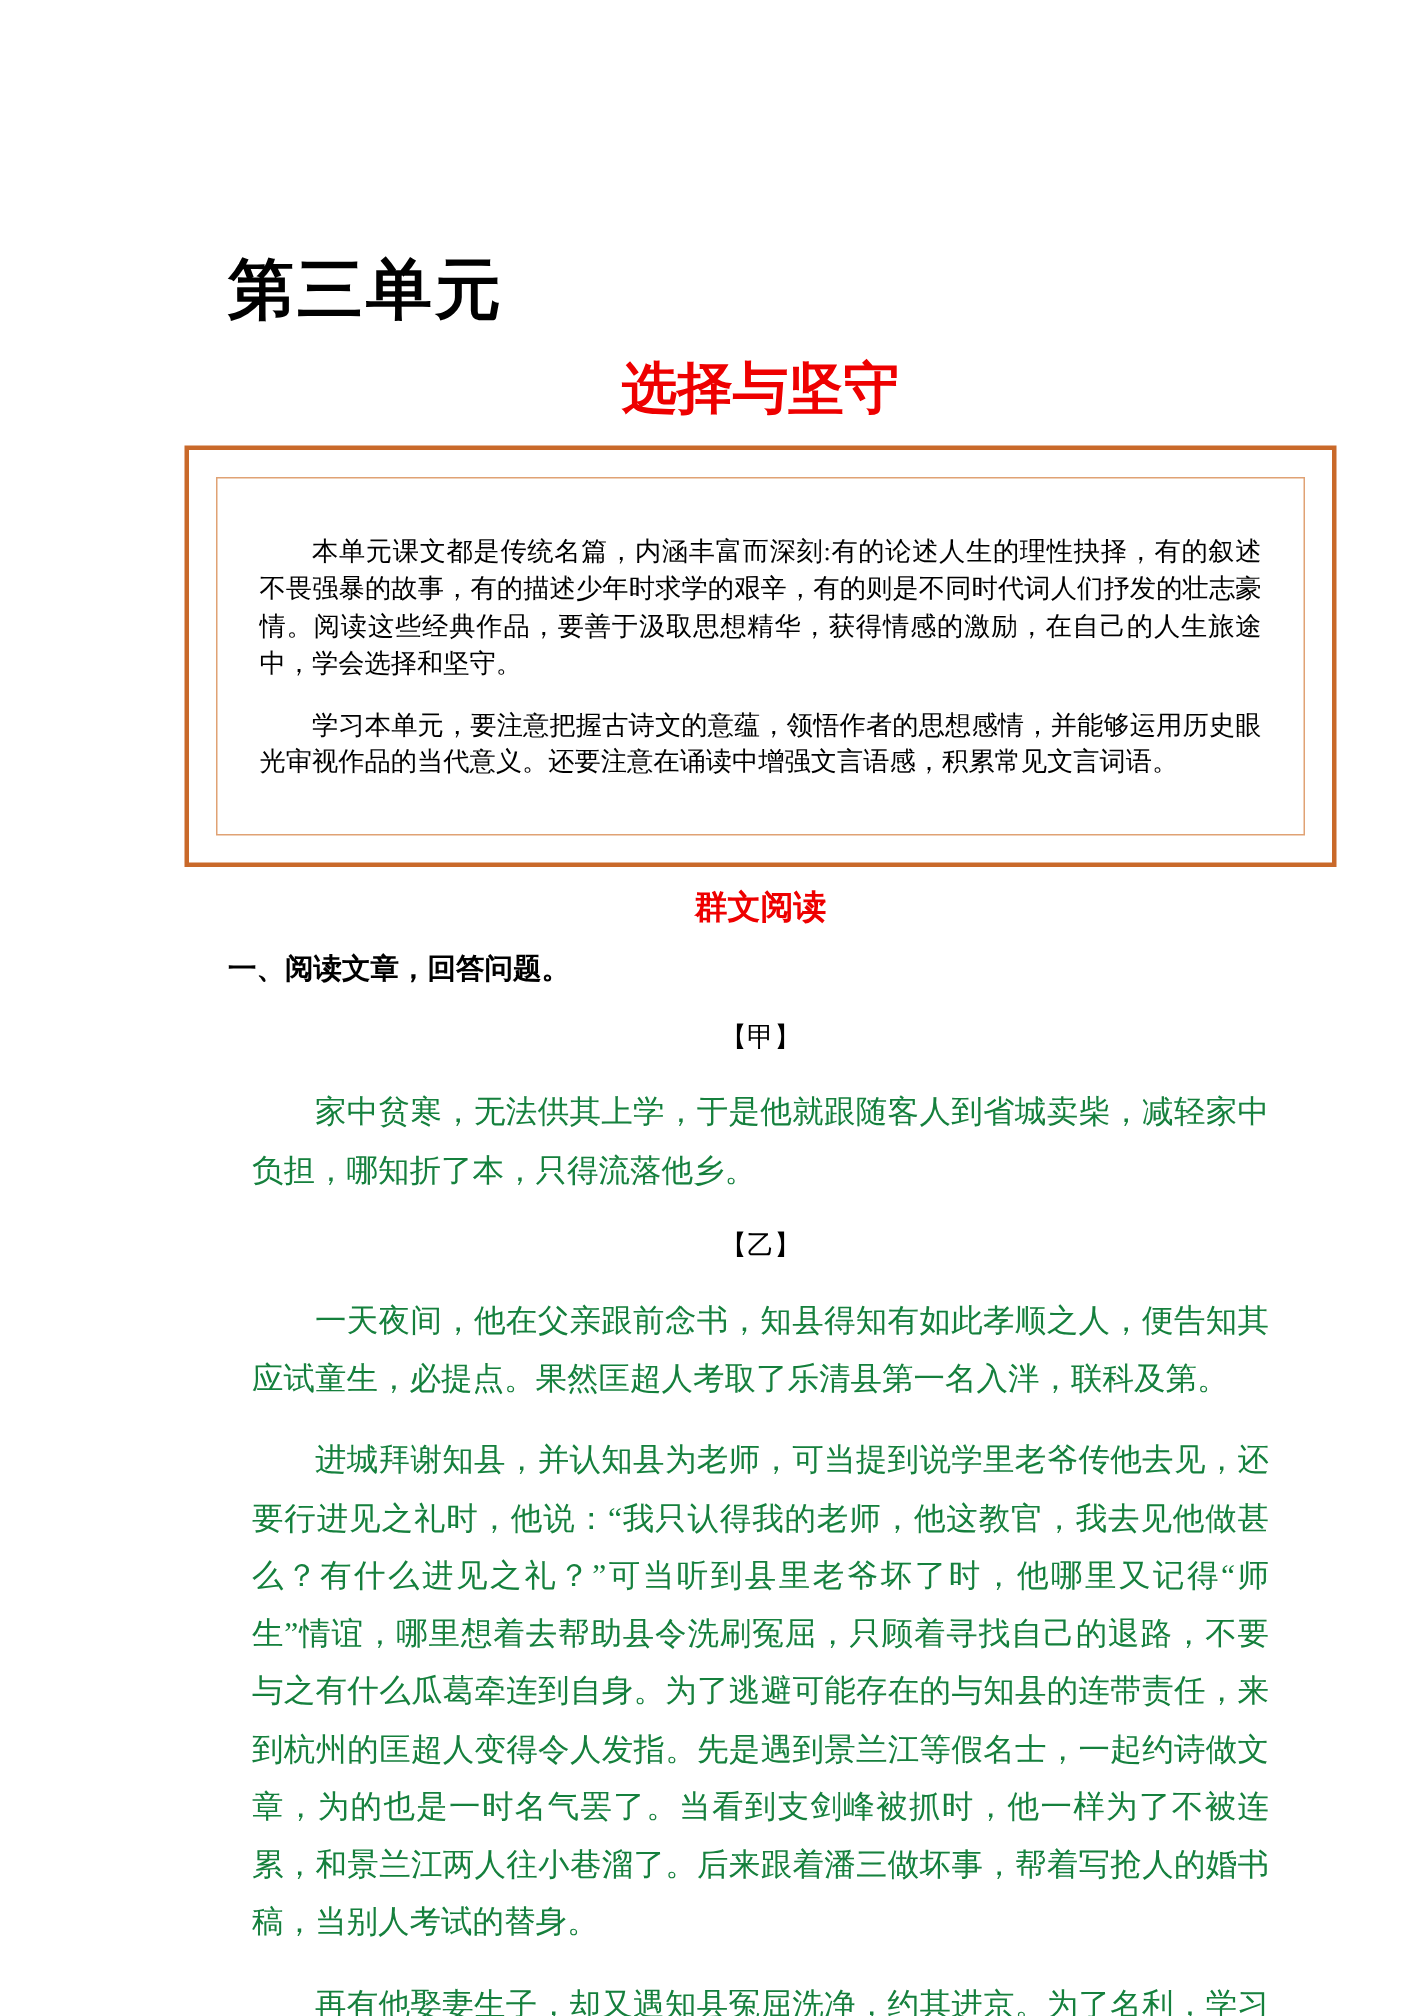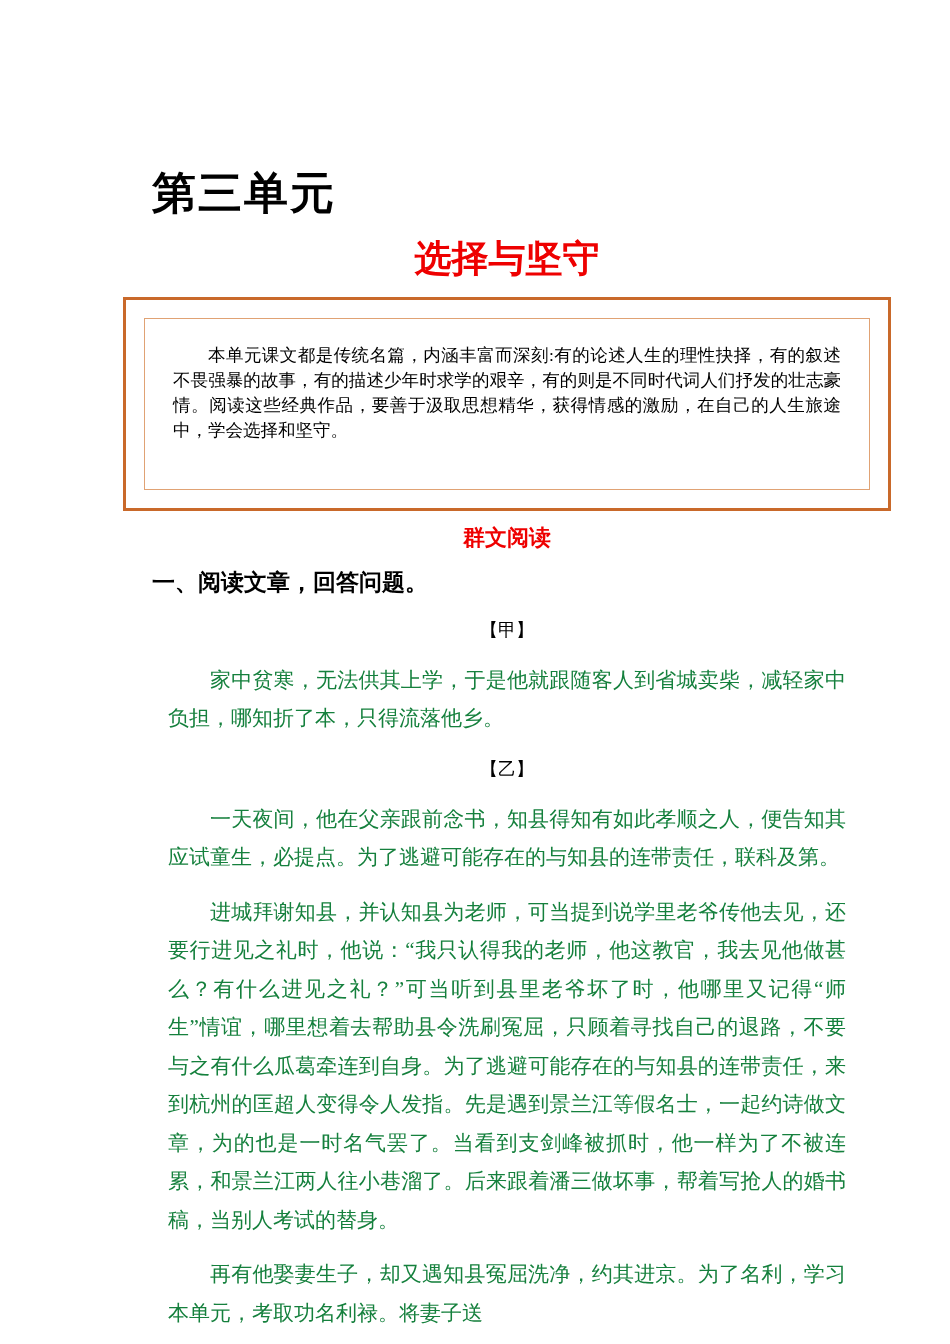--- a/index.html
+++ b/index.html
@@ -33,21 +33,21 @@
     line-height: 1.2;
   }
   .intro-box {
     margin: 10px -13px 0 -13px;
     border: 3px solid #c9692a;
     padding: 2px;
     background: #ffffff;
   }
   .intro-box-inner {
     border: 1px solid #e0a274;
-    padding: 8px 12px;
+    padding: 20px 12px;
     min-height: 172px;
   }
   .intro-box-inner p {
     font-size: 17.5px;
     line-height: 1.42;
     text-indent: 2em;
     text-align: justify;
     color: #000000;
   }
   .section-heading {
@@ -55,21 +55,21 @@
     text-align: center;
     font-family: "Liberation Sans", "DejaVu Sans", sans-serif;
     font-size: 22px;
     font-weight: bold;
     color: #ee0000;
     line-height: 1.15;
   }
   .task-heading {
     margin-top: 8px;
     font-family: "Liberation Sans", "DejaVu Sans", sans-serif;
-    font-size: 23px;
+    font-size: 19px;
     font-weight: bold;
     color: #000000;
     line-height: 1.4;
   }
   .passage-label {
     text-align: center;
     font-size: 18px;
     line-height: 30px;
     margin-top: 2px;
     color: #000000;
@@ -87,32 +87,33 @@
 
 <div class="page">
 
   <h1 class="unit-title">第三单元</h1>
 
   <div class="subtitle">选择与坚守</div>
 
   <div class="intro-box">
     <div class="intro-box-inner">
       <p>本单元课文都是传统名篇，内涵丰富而深刻:有的论述人生的理性抉择，有的叙述不畏强暴的故事，有的描述少年时求学的艰辛，有的则是不同时代词人们抒发的壮志豪情。阅读这些经典作品，要善于汲取思想精华，获得情感的激励，在自己的人生旅途中，学会选择和坚守。</p>
+      <p>学习本单元，要注意把握古诗文的意蕴，领悟作者的思想感情，并能够运用历史眼光审视作品的当代意义。还要注意在诵读中增强文言语感，积累常见文言词语。</p>
     </div>
   </div>
 
   <h2 class="section-heading">群文阅读</h2>
 
   <div class="task-heading">一、阅读文章，回答问题。</div>
 
   <div class="passage">
     <div class="passage-label">【甲】</div>
     <p class="passage-para">家中贫寒，无法供其上学，于是他就跟随客人到省城卖柴，减轻家中负担，哪知折了本，只得流落他乡。</p>
   </div>
 
   <div class="passage">
     <div class="passage-label">【乙】</div>
-    <p class="passage-para">一天夜间，他在父亲跟前念书，知县得知有如此孝顺之人，便告知其应试童生，必提点。为了逃避可能存在的与知县的连带责任，联科及第。</p>
+    <p class="passage-para">一天夜间，他在父亲跟前念书，知县得知有如此孝顺之人，便告知其应试童生，必提点。果然匡超人考取了乐清县第一名入泮，联科及第。</p>
     <p class="passage-para">进城拜谢知县，并认知县为老师，可当提到说学里老爷传他去见，还要行进见之礼时，他说：“我只认得我的老师，他这教官，我去见他做甚么？有什么进见之礼？”可当听到县里老爷坏了时，他哪里又记得“师生”情谊，哪里想着去帮助县令洗刷冤屈，只顾着寻找自己的退路，不要与之有什么瓜葛牵连到自身。为了逃避可能存在的与知县的连带责任，来到杭州的匡超人变得令人发指。先是遇到景兰江等假名士，一起约诗做文章，为的也是一时名气罢了。当看到支剑峰被抓时，他一样为了不被连累，和景兰江两人往小巷溜了。后来跟着潘三做坏事，帮着写抢人的婚书稿，当别人考试的替身。</p>
     <p class="passage-para">再有他娶妻生子，却又遇知县冤屈洗净，约其进京。为了名利，学习本单元，考取功名利禄。将妻子送</p>
   </div>
 
 </div>
 
 </body></html>

